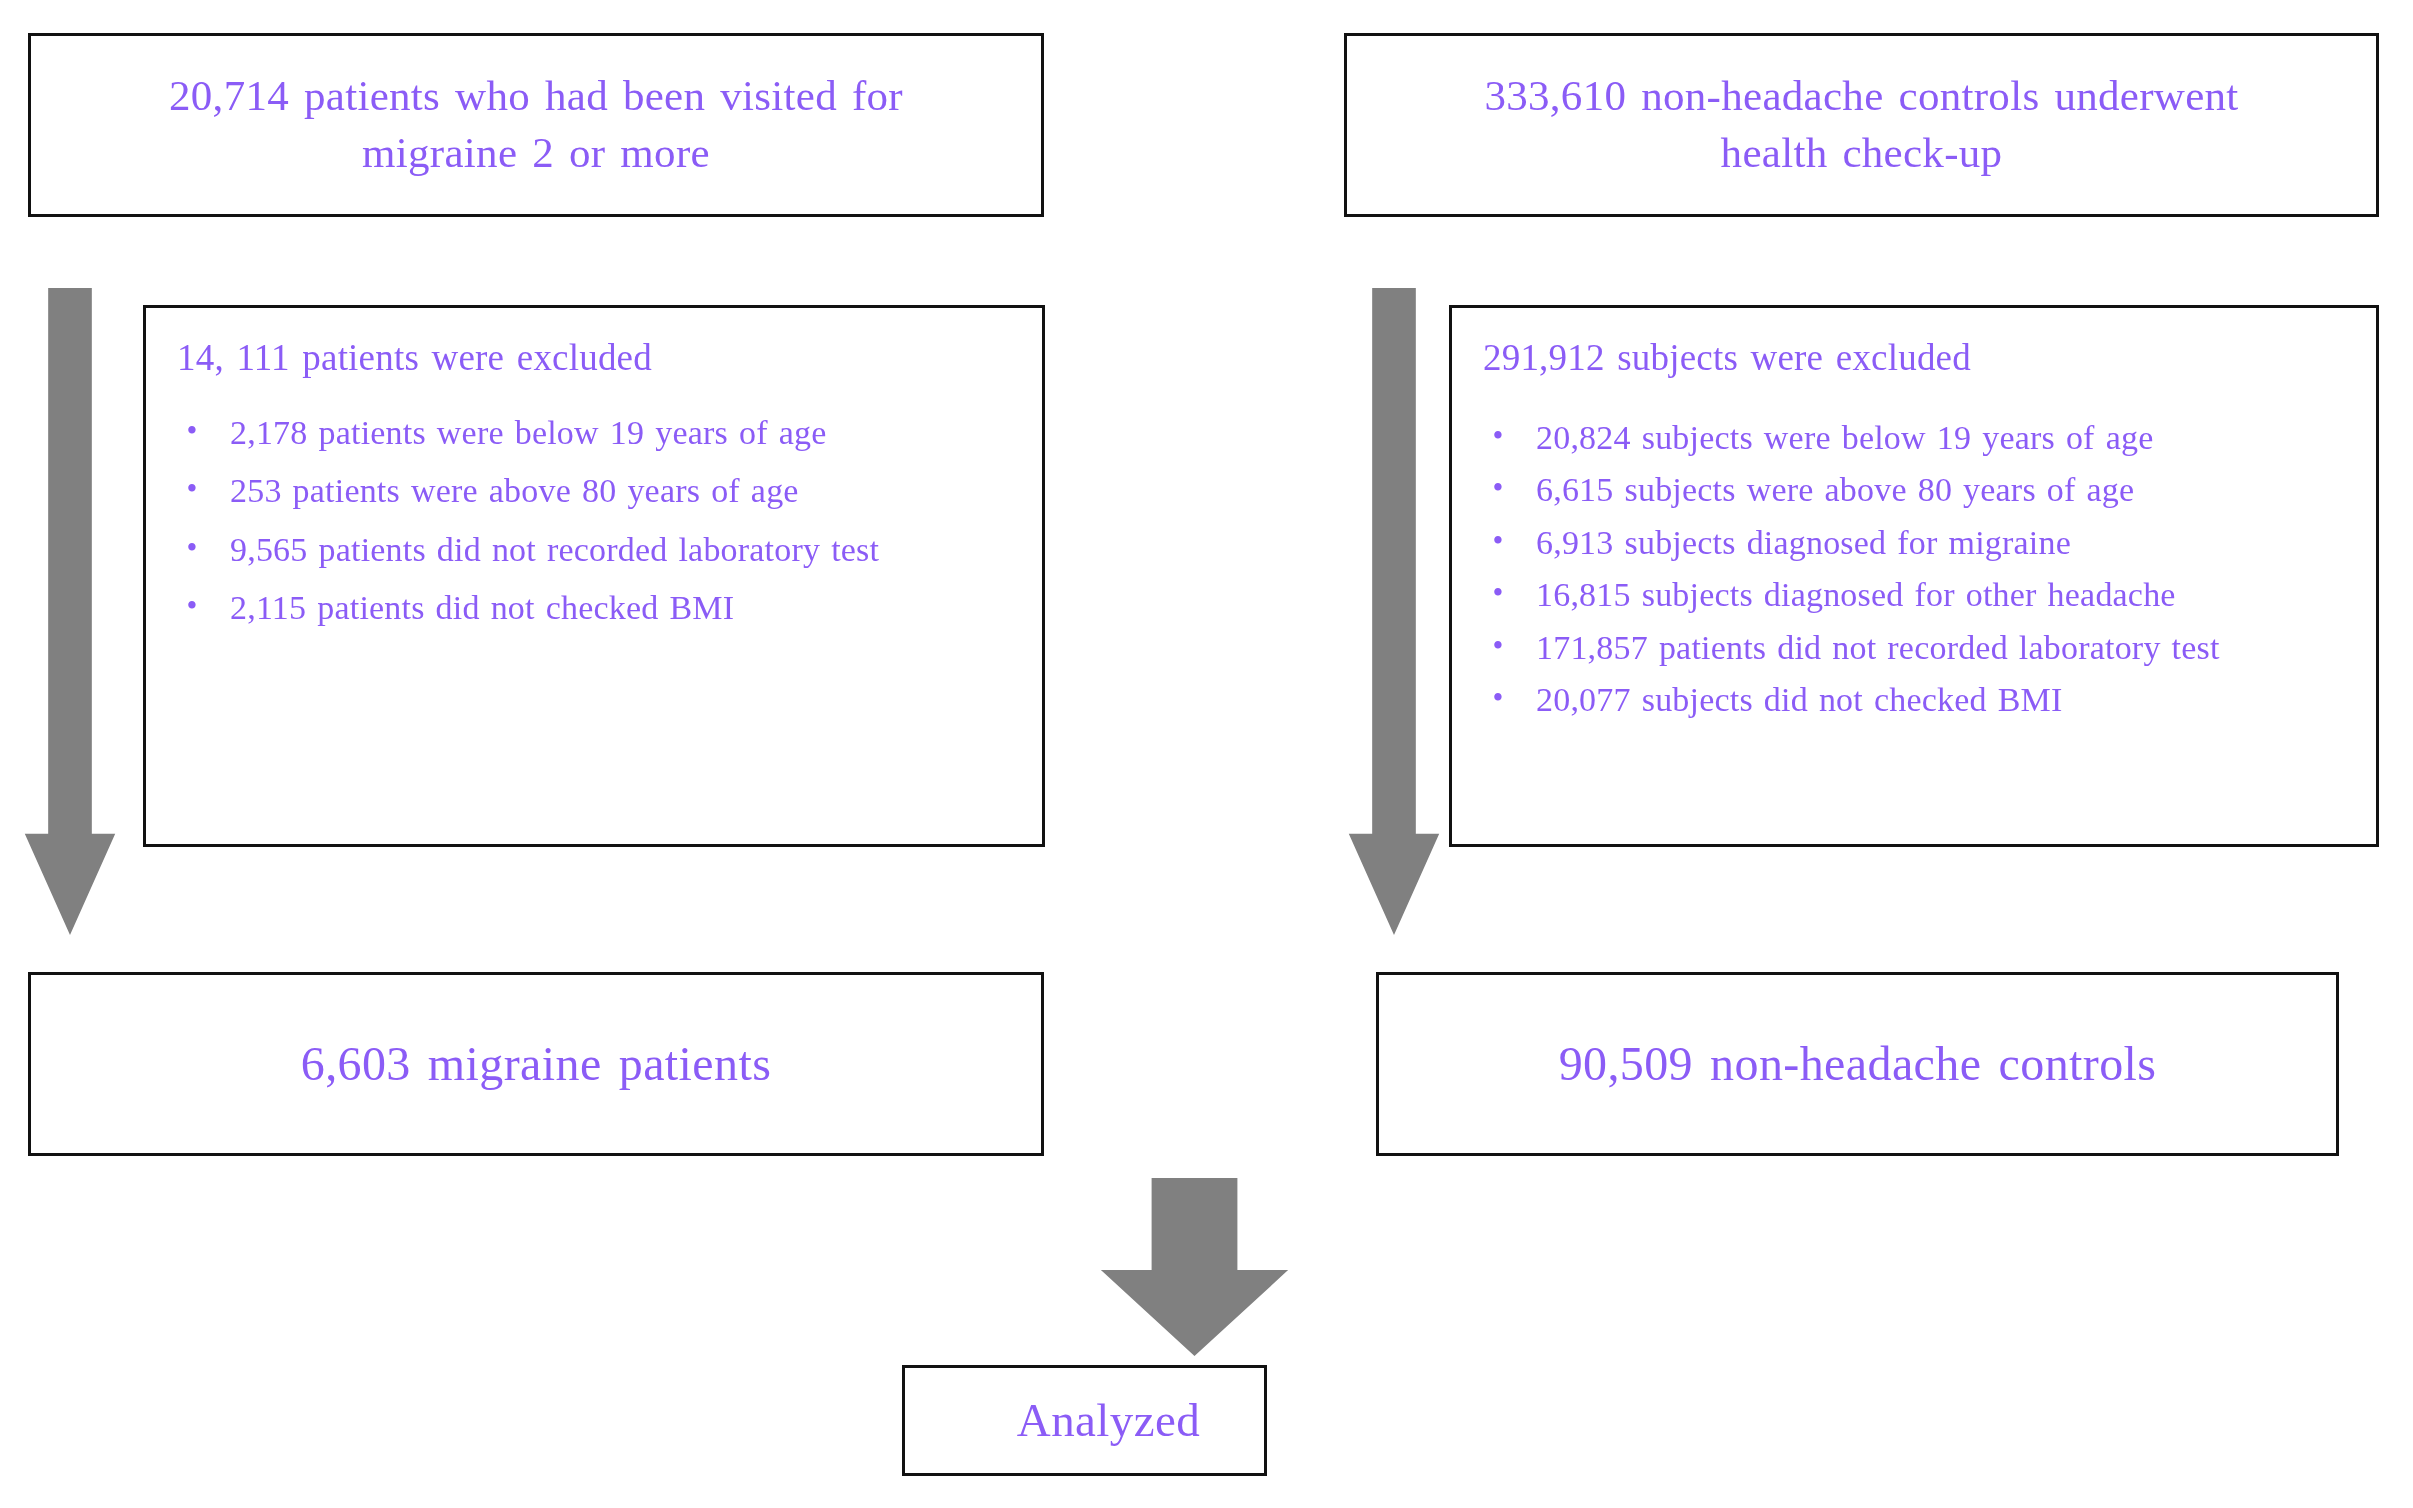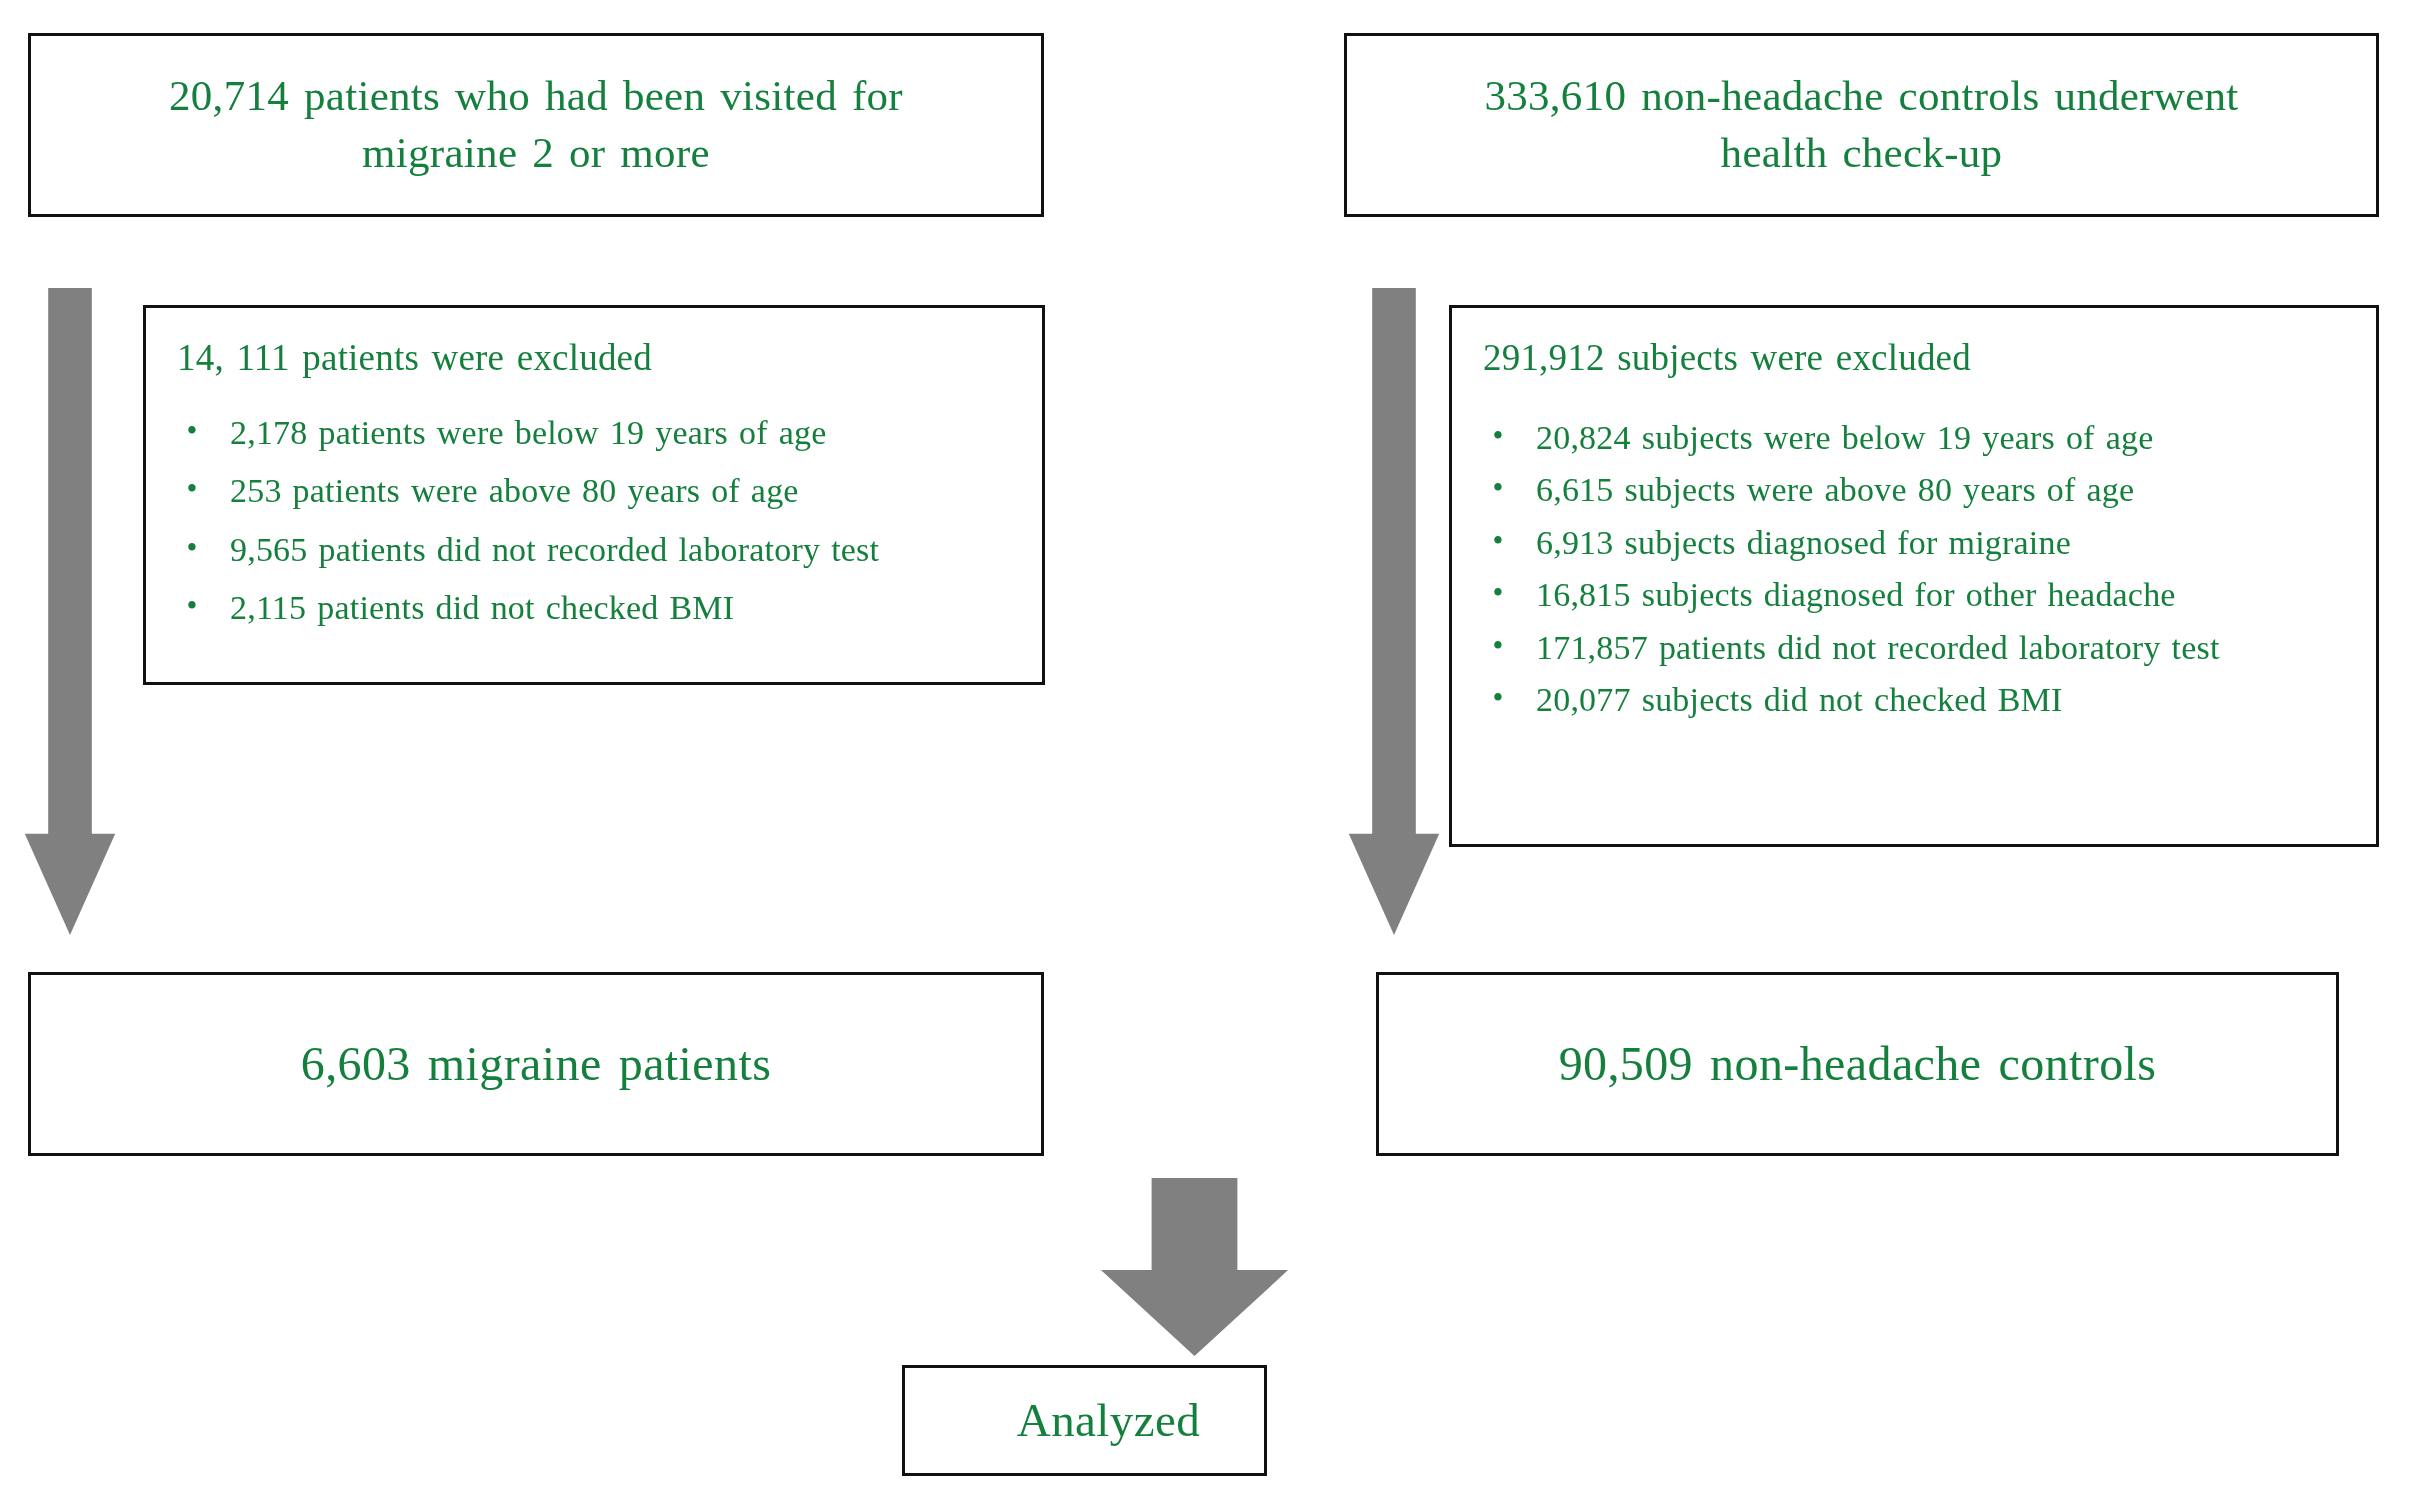--- a/index.html
+++ b/index.html
@@ -6,21 +6,21 @@
     margin: 0;
     padding: 0;
     background: #ffffff;
   }
   #canvas {
     position: relative;
     width: 2413px;
     height: 1509px;
     background: #ffffff;
     font-family: "Liberation Serif", "DejaVu Serif", serif;
-    color: #15803d;
+    color: #8b5cf6;
     overflow: hidden;
   }
 
   
   .box {
     position: absolute;
     box-sizing: border-box;
     background: #ffffff;
     border: 3.9px solid #111111;
   }
@@ -124,21 +124,21 @@
       <polygon points="32,0 88,0 88,700 118,700 60,830 2,700 32,700" fill="#808080"></polygon>
     </svg>
   </div>
 
   <div class="arrow-down" style="left:1347px; top:288px; width:94px; height:647px;">
     <svg width="94" height="647" viewBox="0 0 120 830" aria-hidden="true">
       <polygon points="32,0 88,0 88,700 118,700 60,830 2,700 32,700" fill="#808080"></polygon>
     </svg>
   </div>
 
-  <div class="box excl" id="excl-left" style="left:143px; top:305px; width:902px; height:380px;">
+  <div class="box excl" id="excl-left" style="left:143px; top:305px; width:902px; height:542px;">
     <div class="excl-title">14, 111 patients were excluded</div>
     <ul class="excl-list">
       <li>
         <span class="bullet">•</span>
         <span>2,178 patients were below 19 years of age</span>
       </li>
       <li>
         <span class="bullet">•</span>
         <span>253 patients were above 80 years of age</span>
       </li>

